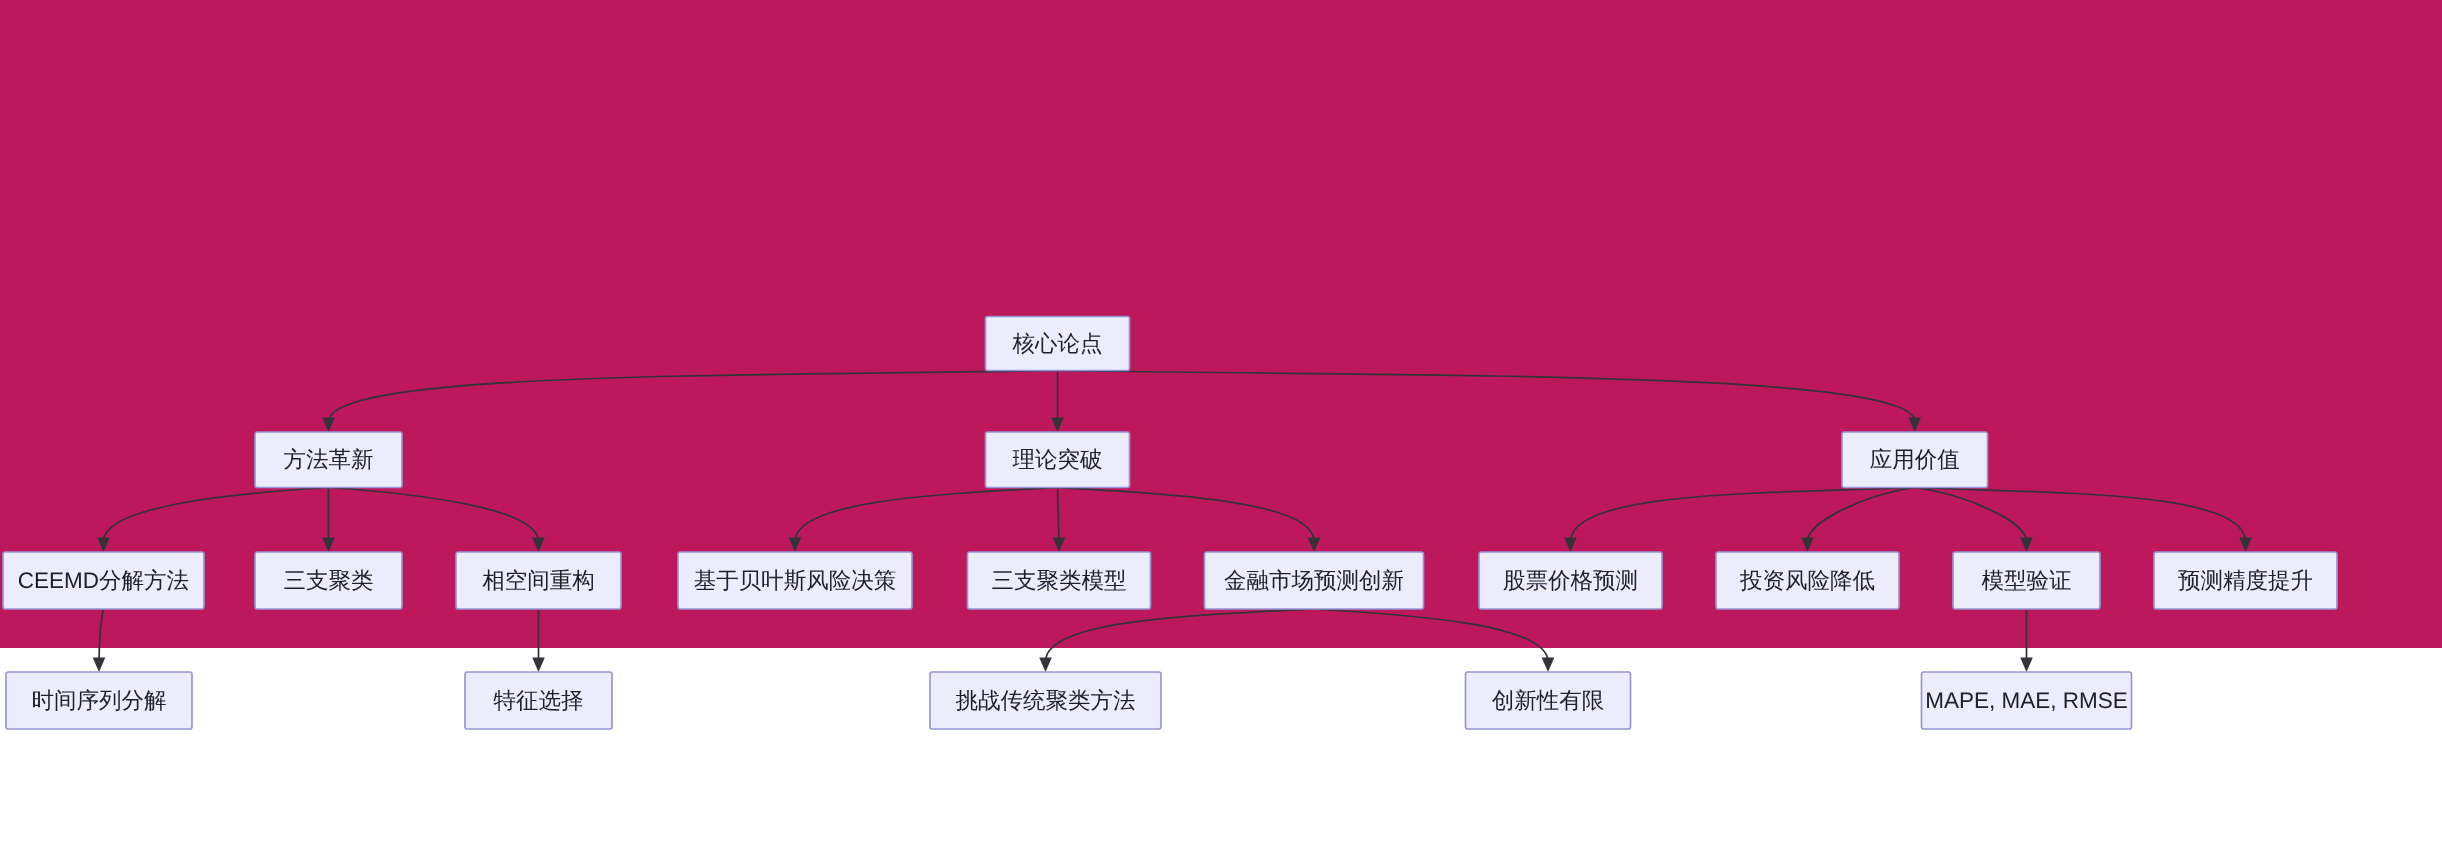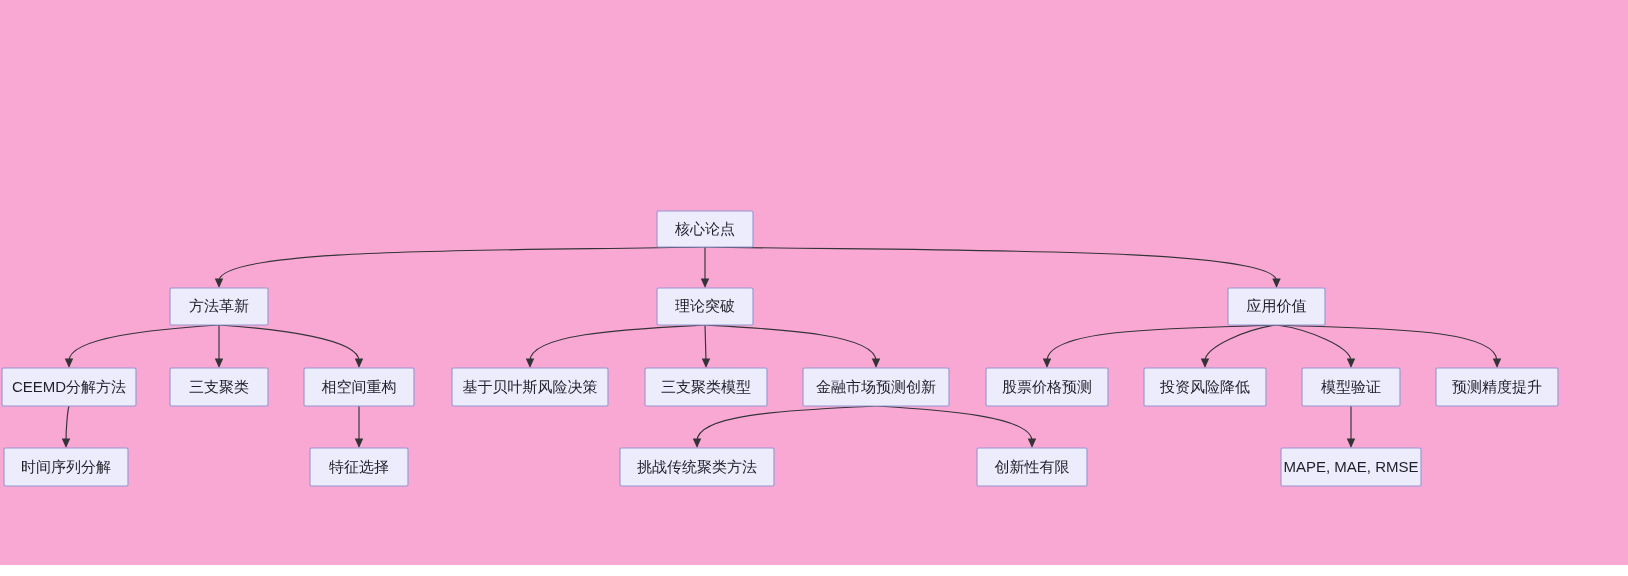--- a/index.html
+++ b/index.html
@@ -9,22 +9,22 @@
   }
   body {
     width: 1628px;
     height: 576px;
     overflow: hidden;
     font-family: "Liberation Sans", "DejaVu Sans", sans-serif;
   }
   #diagram-root {
     position: relative;
     width: 1628px;
-    height: 565px;
-    background: #f9a8d4;
+    height: 432px;
+    background: #be185d;
   }
   svg#flow {
     display: block;
     width: 1628px;
     height: 576px;
   }
   .node-rect {
     fill: #ececfd;
     stroke: #9595d2;
     stroke-width: 1.1px;

